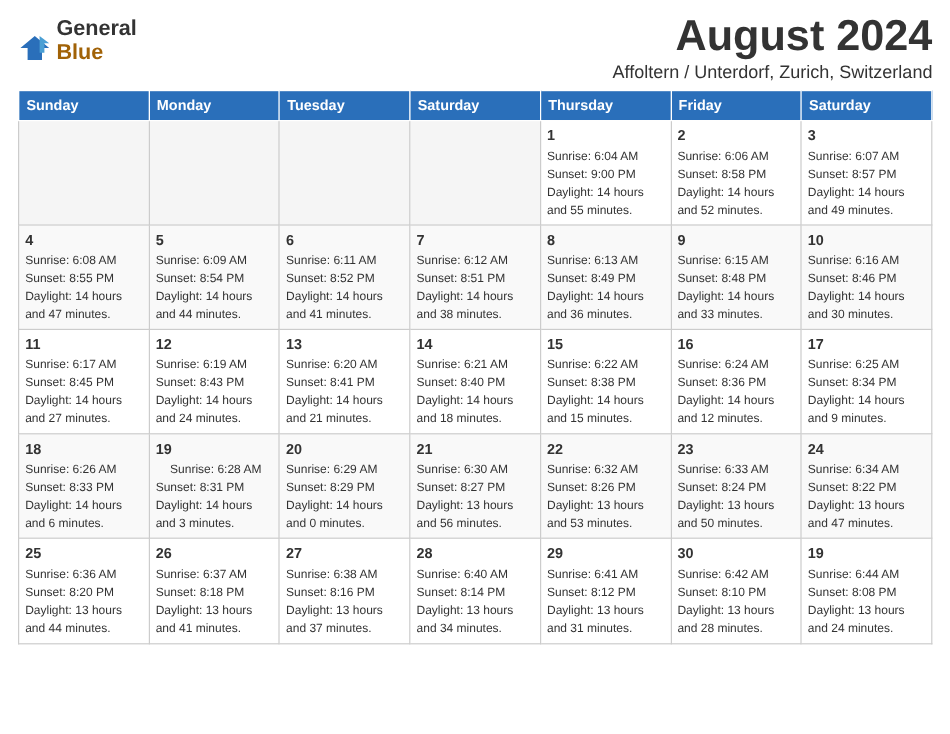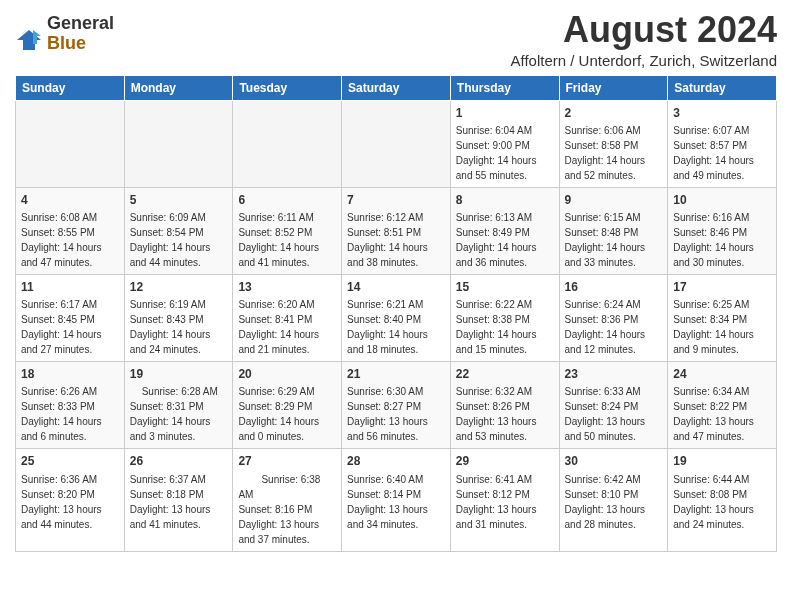--- a/index.html
+++ b/index.html
@@ -241,21 +241,21 @@
         </tr>
         <tr>
           <td><span class="day-number">25</span><span class="day-info" style="white-space: pre-line;">Sunrise: 6:36 AM
 Sunset: 8:20 PM
 Daylight: 13 hours
 and 44 minutes.</span></td>
           <td><span class="day-number">26</span><span class="day-info" style="white-space: pre-line;">Sunrise: 6:37 AM
 Sunset: 8:18 PM
 Daylight: 13 hours
 and 41 minutes.</span></td>
-          <td><span class="day-number">27</span><span class="day-info" style="white-space: pre-line; margin-left: 23px;">Sunrise: 6:38 AM
+          <td><span class="day-number">27</span><span class="day-info" style="white-space: pre-line;">Sunrise: 6:38 AM
 Sunset: 8:16 PM
 Daylight: 13 hours
 and 37 minutes.</span></td>
           <td><span class="day-number">28</span><span class="day-info" style="white-space: pre-line;">Sunrise: 6:40 AM
 Sunset: 8:14 PM
 Daylight: 13 hours
 and 34 minutes.</span></td>
           <td><span class="day-number">29</span><span class="day-info" style="white-space: pre-line;">Sunrise: 6:41 AM
 Sunset: 8:12 PM
 Daylight: 13 hours

